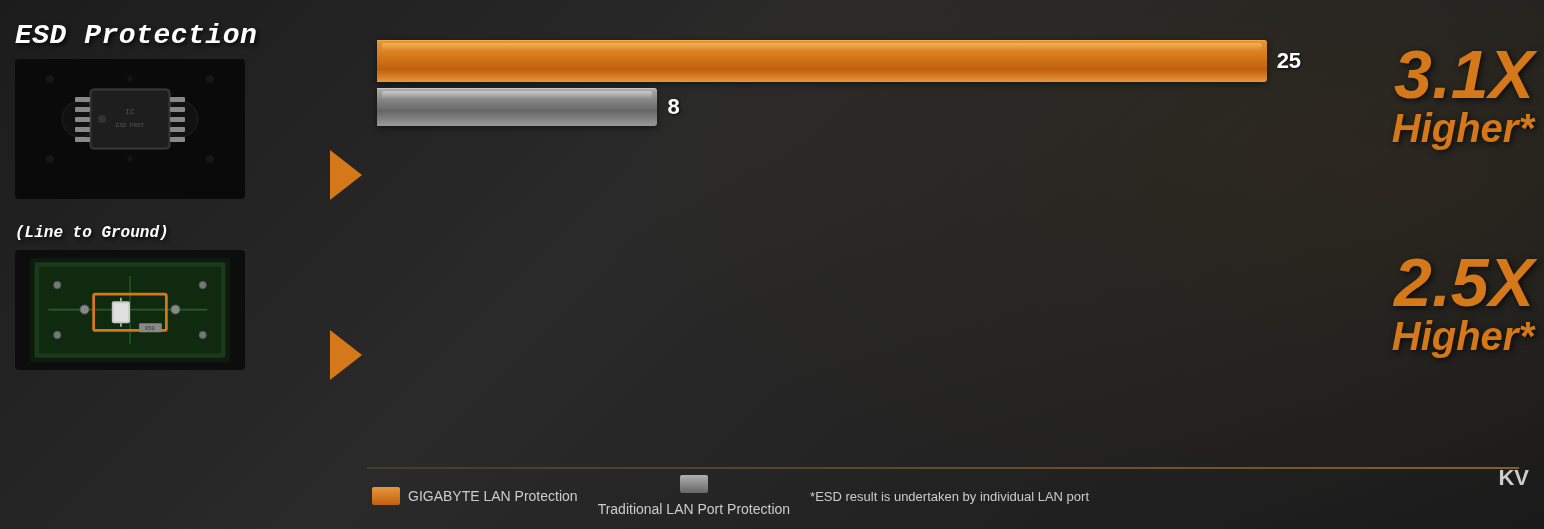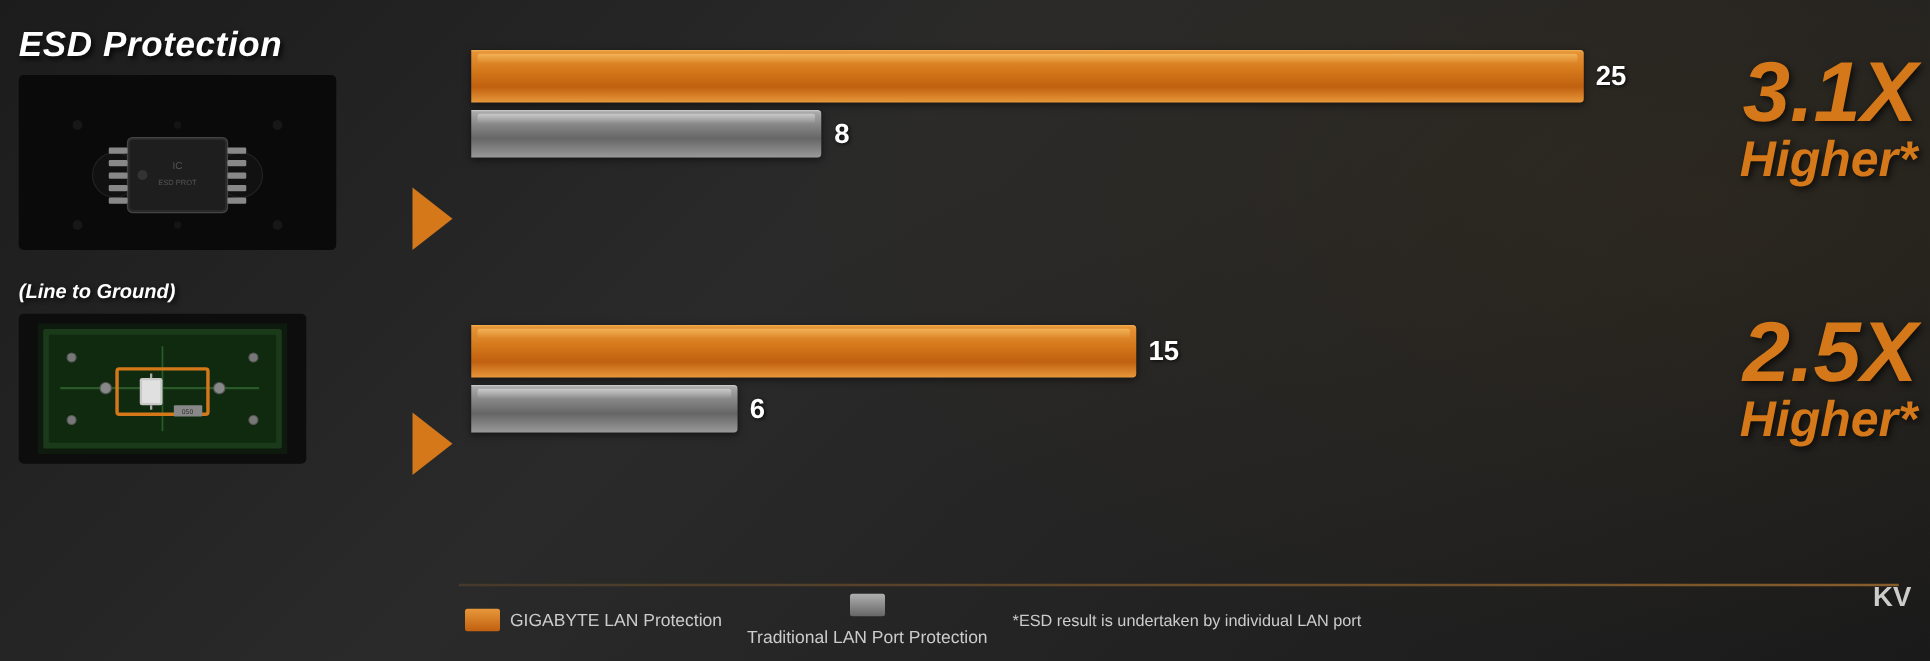--- a/index.html
+++ b/index.html
@@ -24,45 +24,46 @@
     
     .left-panel {
       width: 330px;
       height: 100%;
       display: flex;
       flex-direction: column;
       justify-content: flex-start;
       padding: 20px 15px;
       position: relative;
       z-index: 2;
+      font-family: Liberation Mono, monospace;
     }
 
     .esd-section {
       margin-bottom: 10px;
     }
 
     .esd-title {
       color: #ffffff;
       font-size: 28px;
       font-weight: 900;
       font-style: italic;
       text-shadow: 2px 2px 4px rgba(0,0,0,0.8);
       margin-bottom: 8px;
       letter-spacing: 0.5px;
     }
 
     .chip-image {
-      width: 254px;
+      width: 230px;
       height: 140px;
       background: #0a0a0a;
       border-radius: 4px;
       position: relative;
       overflow: hidden;
       display: flex;
-      align-items: flex-end;
+      align-items: flex-start;
       justify-content: center;
     }
 
     
     .chip-svg {
       width: 200px;
       height: 120px;
     }
 
     .surge-section {
@@ -273,32 +274,20 @@
         <div class="bar-orange" style="width:92%;"></div>
         <span class="bar-label">25</span>
       </div>
 
       <div class="bar-row" style="margin-top:6px;">
         <div class="bar-silver" style="width:29%;"></div>
         <span class="bar-label">8</span>
       </div>
     </div>
 
-    <div style="position:absolute; top:260px; left:10px; right:200px;">
-
-      <div class="bar-row">
-        <div class="bar-orange" style="width:55%;"></div>
-        <span class="bar-label">15</span>
-      </div>
-
-      <div class="bar-row" style="margin-top:6px;">
-        <div class="bar-silver" style="width:22%;"></div>
-        <span class="bar-label">6</span>
-      </div>
-    </div>
 
     <div style="position:absolute; right:10px; top:40px; text-align:right;">
       <div style="color:#d4781a; font-size:68px; font-weight:700; font-style:italic; line-height:1; text-shadow:2px 2px 6px rgba(0,0,0,0.7);">3.1X</div>
       <div style="color:#d4781a; font-size:40px; font-weight:700; font-style:italic; line-height:1; text-shadow:2px 2px 6px rgba(0,0,0,0.7);">Higher*</div>
     </div>
 
     <div style="position:absolute; right:10px; top:248px; text-align:right;">
       <div style="color:#d4781a; font-size:68px; font-weight:900; font-style:italic; line-height:1; text-shadow:2px 2px 6px rgba(0,0,0,0.7);">2.5X</div>
       <div style="color:#d4781a; font-size:40px; font-weight:700; font-style:italic; line-height:1; text-shadow:2px 2px 6px rgba(0,0,0,0.7);">Higher*</div>
     </div>

